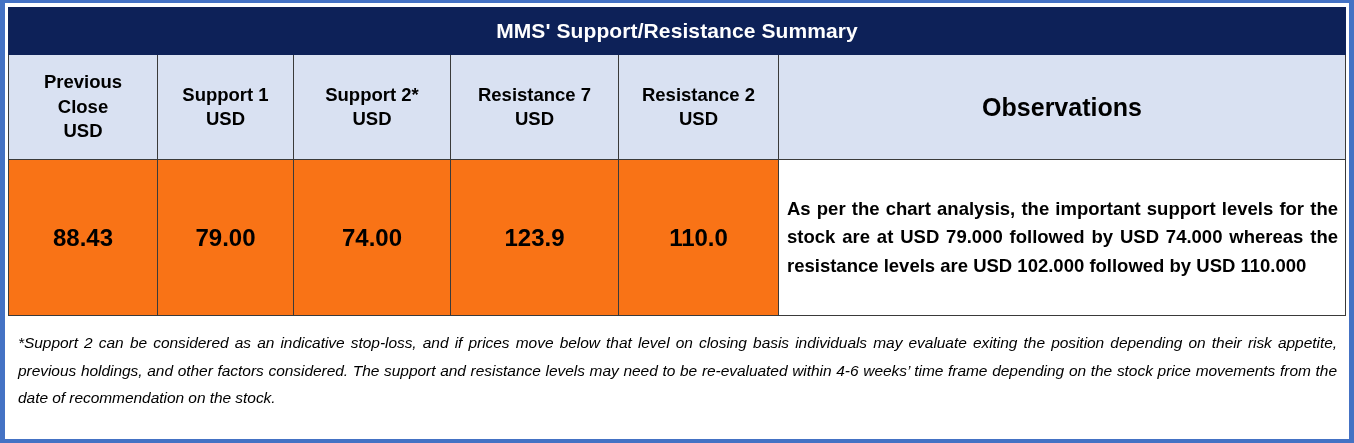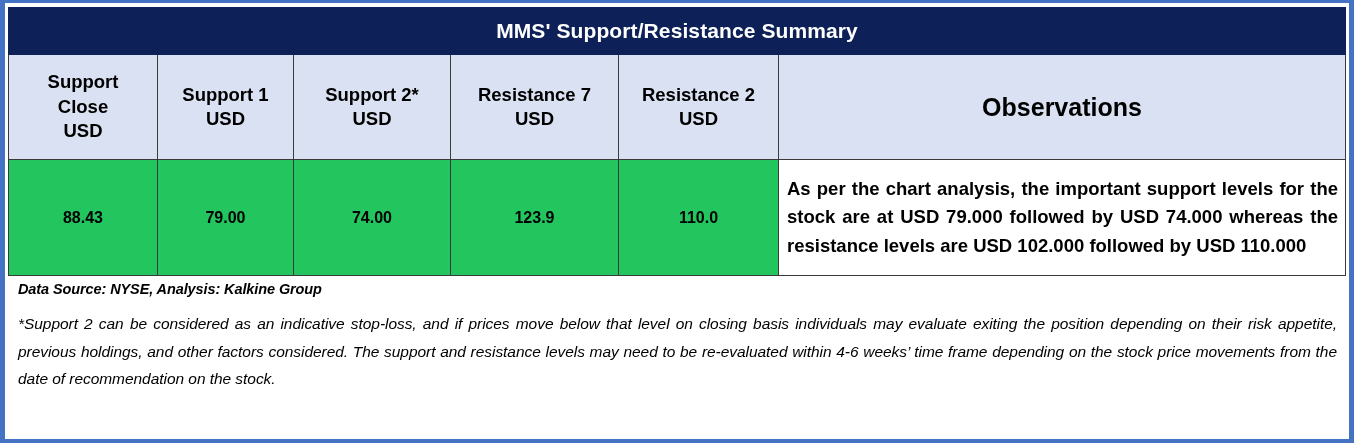--- a/index.html
+++ b/index.html
@@ -59,26 +59,26 @@
     text-align: center;
     font-weight: bold;
     font-size: 18.5px;
     line-height: 1.32;
     height: 105px;
     padding: 4px 2px;
   }
   .hdr-obs { font-size: 25px; }
 
   .val {
-    background: #22c55e;
+    background: #f97316;
     color: #000000;
     text-align: center;
     font-weight: bold;
-    font-size: 16px;
-    height: 116px;
+    font-size: 24px;
+    height: 156px;
     padding: 2px;
   }
   .obs {
     background: #ffffff;
     color: #000000;
     text-align: justify;
     text-align-last: left;
     font-weight: bold;
     font-size: 18.5px;
     line-height: 1.52;
@@ -131,21 +131,21 @@
           <col class="c5">
           <col class="c6">
       </colgroup>
       <tbody>
         <tr>
           <td class="title-cell" colspan="6">MMS' Support/Resistance Summary</td>
         </tr>
 
         <tr>
           <td class="hdr">
-            <div>Support</div>
+            <div>Previous</div>
             <div>Close</div>
             <div>USD</div>
           </td>
           <td class="hdr">
             <div>Support 1</div>
             <div>USD</div>
           </td>
           <td class="hdr">
             <div>Support 2*</div>
             <div>USD</div>
@@ -167,18 +167,17 @@
           <td class="val">88.43</td>
           <td class="val">79.00</td>
           <td class="val">74.00</td>
           <td class="val">123.9</td>
           <td class="val">110.0</td>
           <td class="obs">As per the chart analysis, the important support levels for the stock are at USD 79.000 followed by USD 74.000 whereas the resistance levels are USD 102.000 followed by USD 110.000</td>
         </tr>
       </tbody>
     </table>
 
-    <div class="source-line">Data Source: NYSE, Analysis: Kalkine Group</div>
 
     <div class="footnote">*Support 2 can be considered as an indicative stop-loss, and if prices move below that level on closing basis individuals may evaluate exiting the position depending on their risk appetite, previous holdings, and other factors considered. The support and resistance levels may need to be re-evaluated within 4-6 weeks’ time frame depending on the stock price movements from the date of recommendation on the stock.</div>
 
   </div>
 </div>
 
 </body></html>

